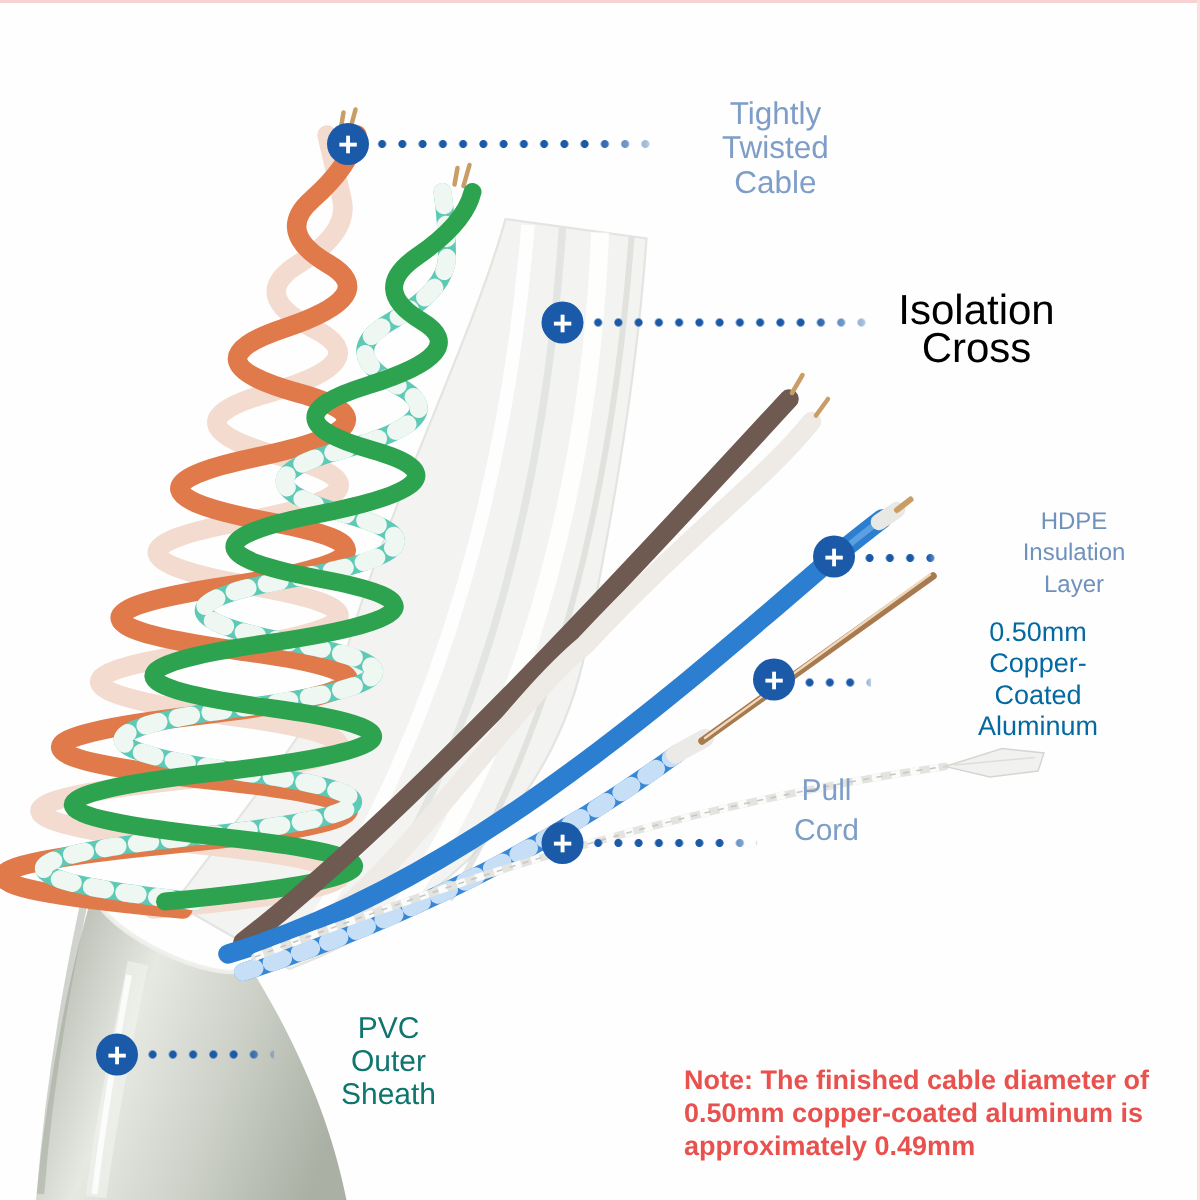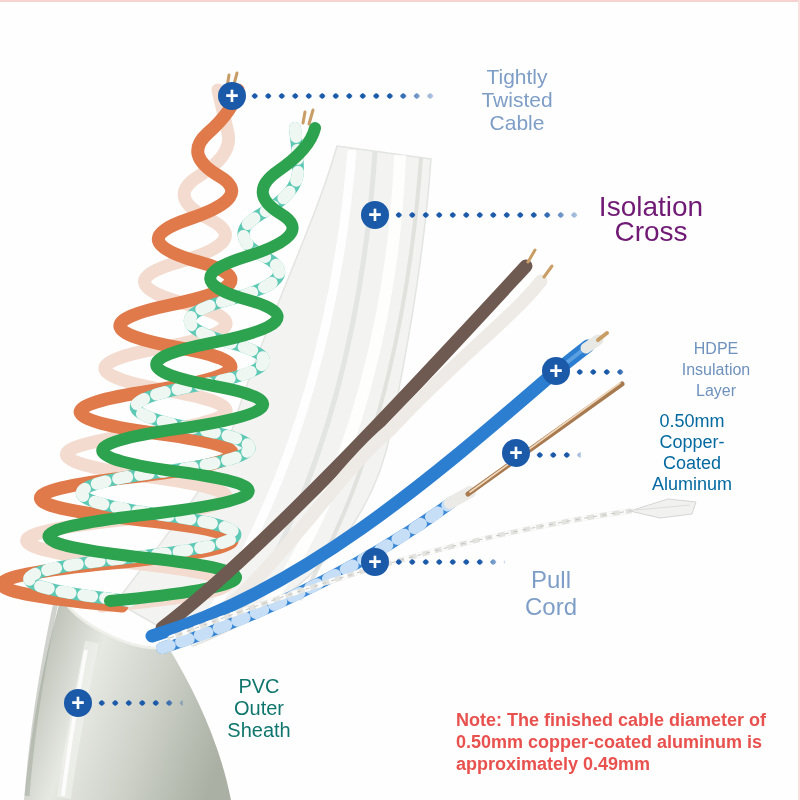--- a/index.html
+++ b/index.html
@@ -29,33 +29,33 @@
     position:absolute;transform:translate(-50%,-50%);
     text-align:center;font-weight:normal;white-space:pre-line;
   }
   
   #c-tightly .marker{left:218px;top:82px;}
   #c-tightly .dots{left:248px;top:92px;width:190px;}
   #c-tightly .lbl{left:517px;top:99px;font-size:21px;line-height:23px;color:#7e9ec7;}
 
   #c-cross .marker{left:361px;top:201px;}
   #c-cross .dots{left:392px;top:211px;width:191px;}
-  #c-cross .lbl{left:651px;top:219px;font-size:28px;line-height:25px;color:#701a75;}
+  #c-cross .lbl{left:651px;top:219px;font-size:28px;line-height:25px;color:#000000;}
 
   #c-hdpe .marker{left:542px;top:357px;}
   #c-hdpe .dots{left:573px;top:368px;width:58px;}
   #c-hdpe .lbl{left:716px;top:369px;font-size:16px;line-height:21px;color:#6e92bd;}
 
   #c-copper .marker{left:502px;top:439px;}
   #c-copper .dots{left:533px;top:451px;width:48px;}
   #c-copper .lbl{left:692px;top:453px;font-size:18px;line-height:21px;color:#0369a1;}
 
   #c-pull .marker{left:361px;top:548px;}
   #c-pull .dots{left:392px;top:558px;width:113px;}
-  #c-pull .lbl{left:551px;top:593px;font-size:24px;line-height:27px;color:#7e9ec7;}
+  #c-pull .lbl{left:551px;top:541px;font-size:20px;line-height:27px;color:#7e9ec7;}
 
   #c-pvc .marker{left:64px;top:689px;}
   #c-pvc .dots{left:95px;top:699px;width:88px;}
   #c-pvc .lbl{left:259px;top:708px;font-size:20px;line-height:22px;color:#0f766e;}
 
   .note{
     position:absolute;left:456px;top:709px;width:347px;
     font-size:18px;line-height:22px;font-weight:bold;color:#e8514e;
   }
 </style>

